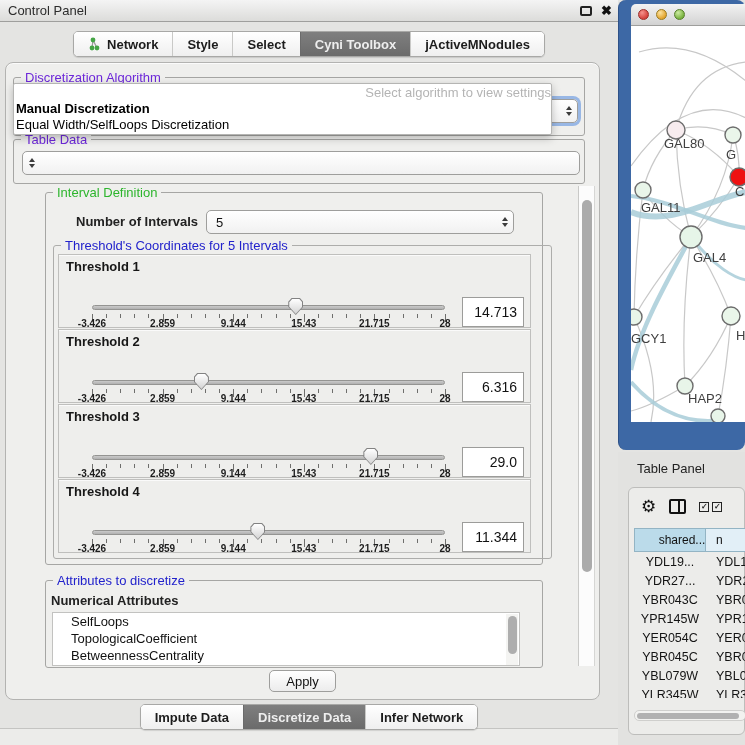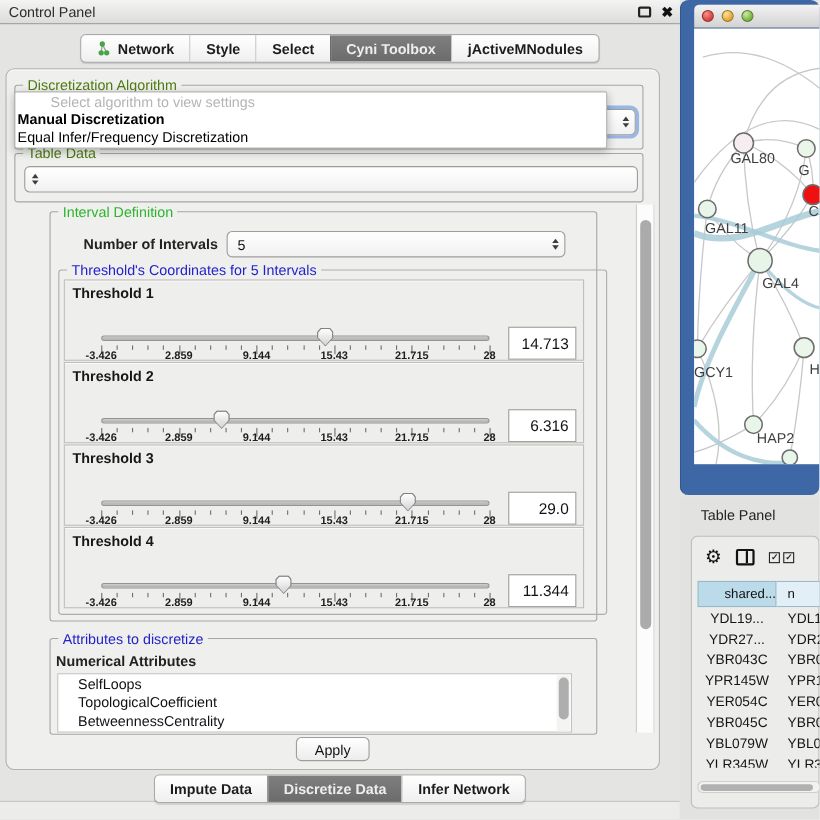--- a/index.html
+++ b/index.html
@@ -24,37 +24,37 @@
               border-left:1px solid #c9c9c7; cursor:default; white-space:nowrap; }
   .seg-item:first-child { border-left:none; }
   .seg-item.sel { background:linear-gradient(#7f7f7f,#6b6b6b); color:#eeeeee; border-left-color:#6b6b6b; }
 
   
   #outer-panel { position:absolute; left:5px; top:62px; width:595px; height:638px;
                  background:#efefed; border:1px solid #b3b3b1; border-radius:8px;
                  box-shadow:inset 0 1px 0 #fbfbfb; }
 
   .group { position:absolute; border:1px solid #a6a6a4; border-radius:3px; }
-  .gtitle { position:absolute; top:-8px; left:7px; background:#efefed; padding:0 4px; font-size:13px; color:#4d7c0f; line-height:15px; }
+  .gtitle { position:absolute; top:-8px; left:7px; background:#efefed; padding:0 4px; font-size:13px; color:#6d28d9; line-height:15px; }
   .gtitle.green { color:#2db52d; }
   .gtitle.blue  { color:#2222cc; }
 
   .combo { position:absolute; background:linear-gradient(#ffffff,#f1f1f1); border:1px solid #9e9e9c;
            border-radius:5px; display:flex; align-items:center; height:24px; cursor:default; }
   .combo .ctext { flex:1; padding-left:9px; font-size:13px; color:#111; overflow:hidden; white-space:nowrap; }
   .combo .spin { width:17px; height:100%; display:flex; flex-direction:column; align-items:center; justify-content:center; gap:2px; }
   .arr-up   { width:0; height:0; border-left:3.5px solid transparent; border-right:3.5px solid transparent; border-bottom:4.5px solid #3c3c3c; }
   .arr-down { width:0; height:0; border-left:3.5px solid transparent; border-right:3.5px solid transparent; border-top:4.5px solid #3c3c3c; }
   .combo.focused { box-shadow:0 0 0 3px rgba(105,152,224,.65); }
 
   
   #algo-popup { position:absolute; left:13px; top:83px; width:539px; height:52px; background:#ffffff;
                 border:1px solid #b5b5b3; border-radius:2px; box-shadow:0 3px 8px rgba(0,0,0,.25); z-index:30;
                 display:flex; flex-direction:column; justify-content:space-between; padding:1px 0; }
-  #algo-popup .ph   { text-align:left; color:#b4b4b4; font-size:13px; height:16px;margin-left:32px; }
+  #algo-popup .ph   { text-align:right; color:#b4b4b4; font-size:13px; height:16px;margin-left:32px; }
   #algo-popup .opt  { font-size:13px; color:#000; padding-left:2px; height:16px; white-space:nowrap; }
   #algo-popup .opt.b { font-weight:bold; }
 
   
   #main-vscroll { position:absolute; left:578px; top:186px; width:17px; height:480px;
                   background:#fcfcfc; border-left:1px solid #c9c9c7; border-right:1px solid #d6d6d4; }
   #main-vscroll .thumbv { position:absolute; left:3px; width:10px; border-radius:5px; background:#ababab; }
 
   
   .throw { position:relative; width:473px; height:74px; background:#eeeeec; border:1px solid #bfbfbd;
@@ -169,21 +169,21 @@
       <span class="spin">
           <span class="arr-up"></span>
           <span class="arr-down"></span>
         </span>
     </div>
   </div>
 
   <div id="algo-popup">
     <div class="ph">Select algorithm to view settings</div>
     <div class="opt b">Manual Discretization</div>
-    <div class="opt">Equal Infer/Frequency Discretization</div>
+    <div class="opt">Equal Width/SelfLoops Discretization</div>
   </div>
 
   <div class="group" style="left:13px; top:139px; width:572px; height:45px;">
     <span class="gtitle">Table Data</span>
     <div class="combo" style="left:8px; top:11px; width:558px;">
       <span class="spin">
           <span class="arr-up"></span>
           <span class="arr-down"></span>
         </span>
     </div>

